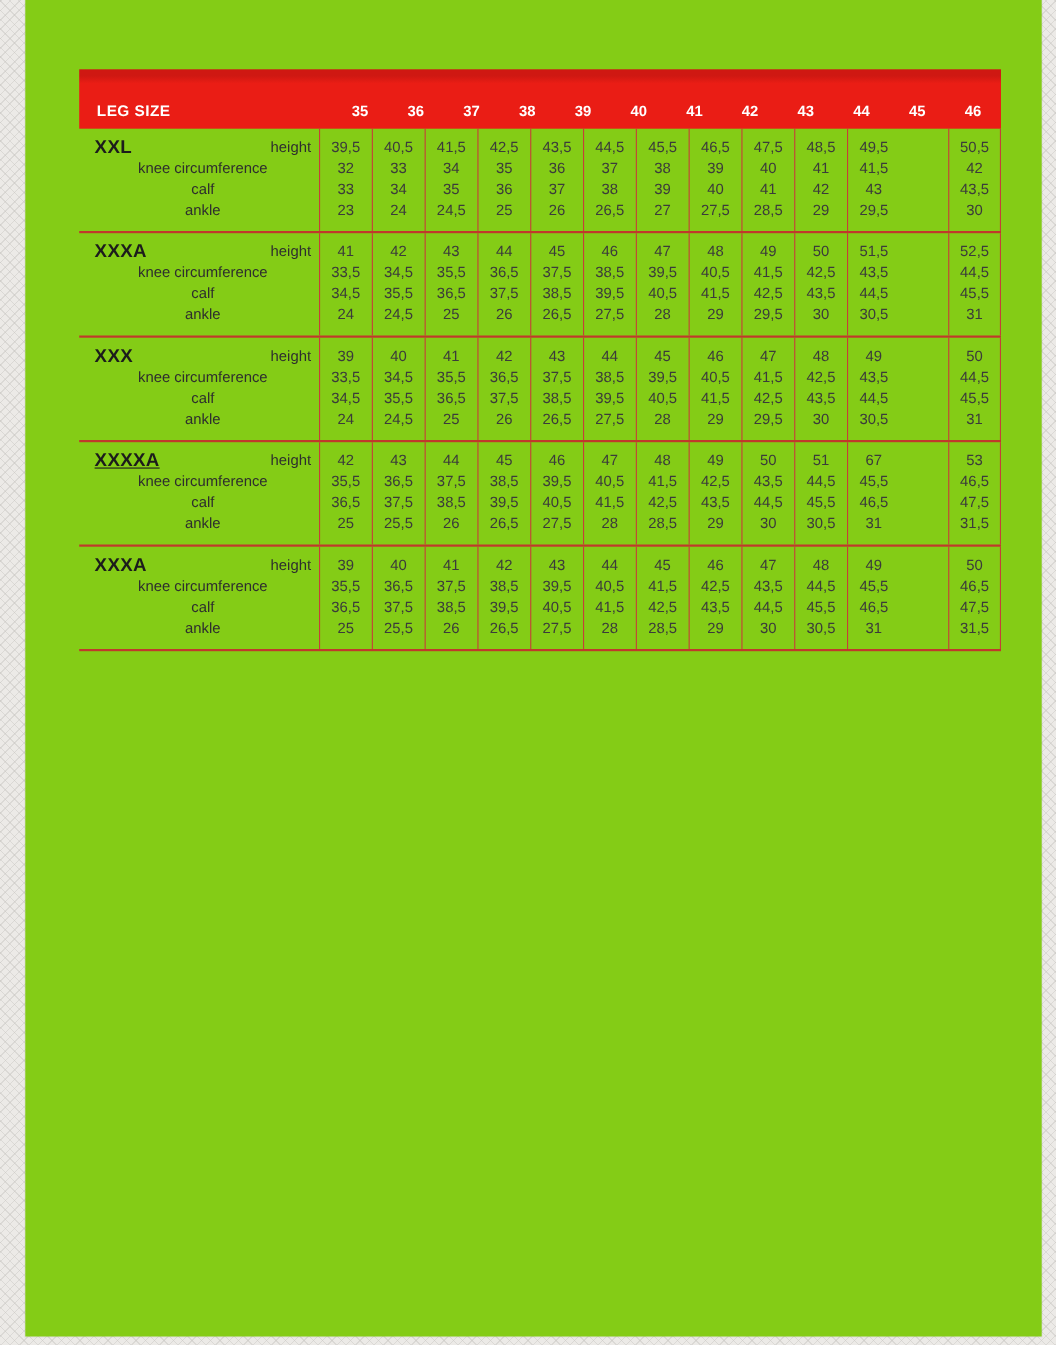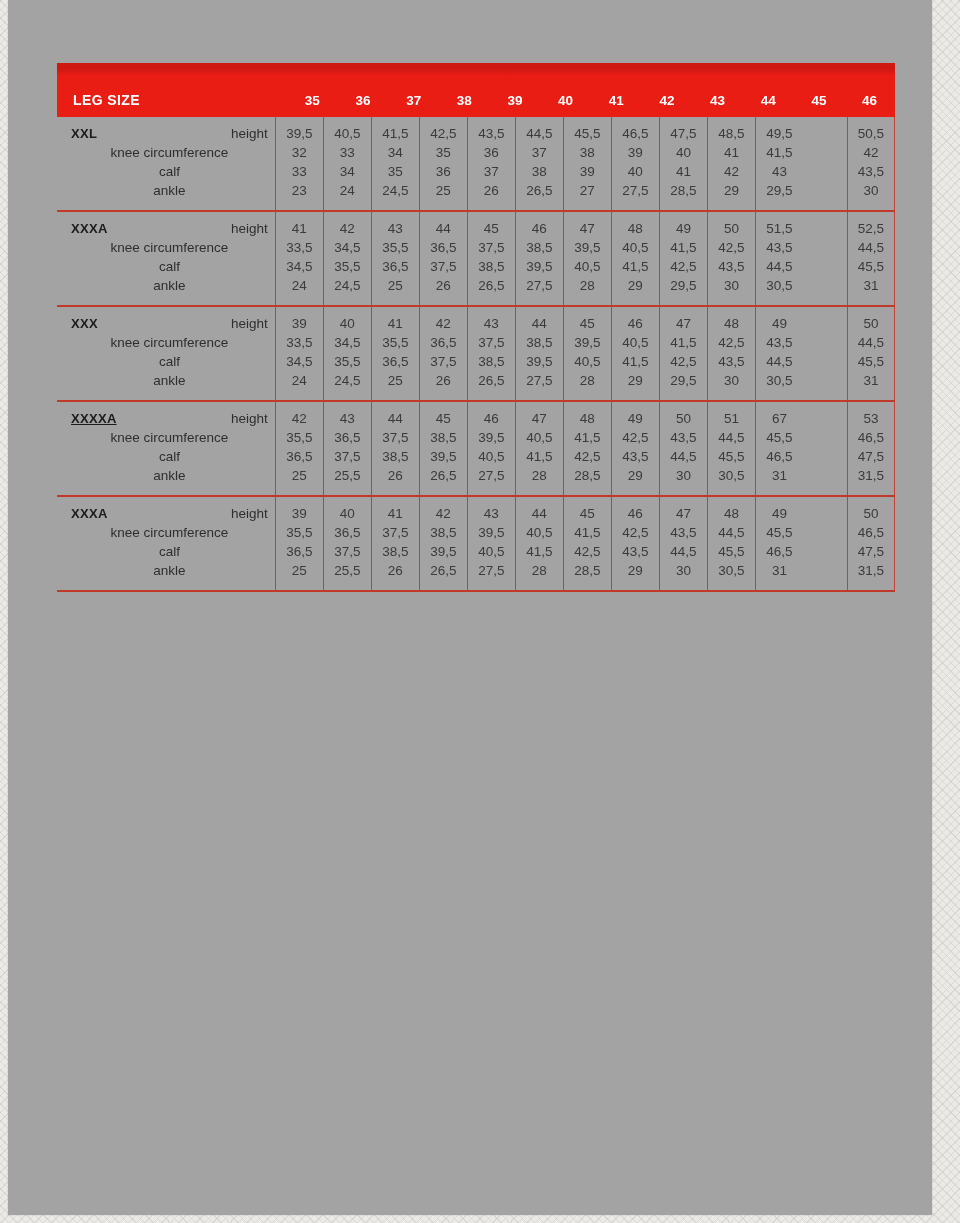--- a/index.html
+++ b/index.html
@@ -5,22 +5,22 @@
   html,body{margin:0;padding:0;}
   body{
     width:960px;height:1223px;position:relative;overflow:hidden;
     font-family:"Liberation Sans","DejaVu Sans",sans-serif;
     background-color:#eceae7;
     background-image:
       repeating-linear-gradient(45deg, rgba(198,196,192,.45) 0 1px, transparent 1px 6px),
       repeating-linear-gradient(-45deg, rgba(198,196,192,.45) 0 1px, transparent 1px 6px);
   }
   .page{
-    position:absolute;left:8px;top:0;width:924px;height:1215px;
-    background:#a3a3a3;
+    position:absolute;left:23px;top:0;width:924px;height:1215px;
+    background:#84cc16;
     box-shadow:0 0 0 1px rgba(0,0,0,.04);
   }
   .size-table{
     position:absolute;left:49px;top:63px;width:838px;
   }
   
   .hdr{
     display:flex;height:54px;
     background:linear-gradient(to bottom,#cf1812 0px,#cf1812 6px,#ea1d15 13px,#ea1d15 100%);
     align-items:flex-end;
@@ -51,21 +51,21 @@
   .line{
     height:19px;line-height:19px;
     font-size:13.5px;color:#3b3b3b;
   }
   .label-col .line{
     display:flex;justify-content:center;
     padding:0 7px 0 14px;color:#2e2e2e;
   }
   .label-col .line.first{justify-content:space-between;}
   .size-name{
-    font-weight:bold;font-size:13px;color:#1c1c1c;letter-spacing:.3px;
+    font-weight:bold;font-size:17px;color:#1c1c1c;letter-spacing:.3px;
   }
   .data-col .line{text-align:center;}
 </style>
 </head>
 <body>
 
 <div class="page">
   <div class="size-table">
     <div class="hdr">
       <div class="hdr-title">LEG SIZE</div>

